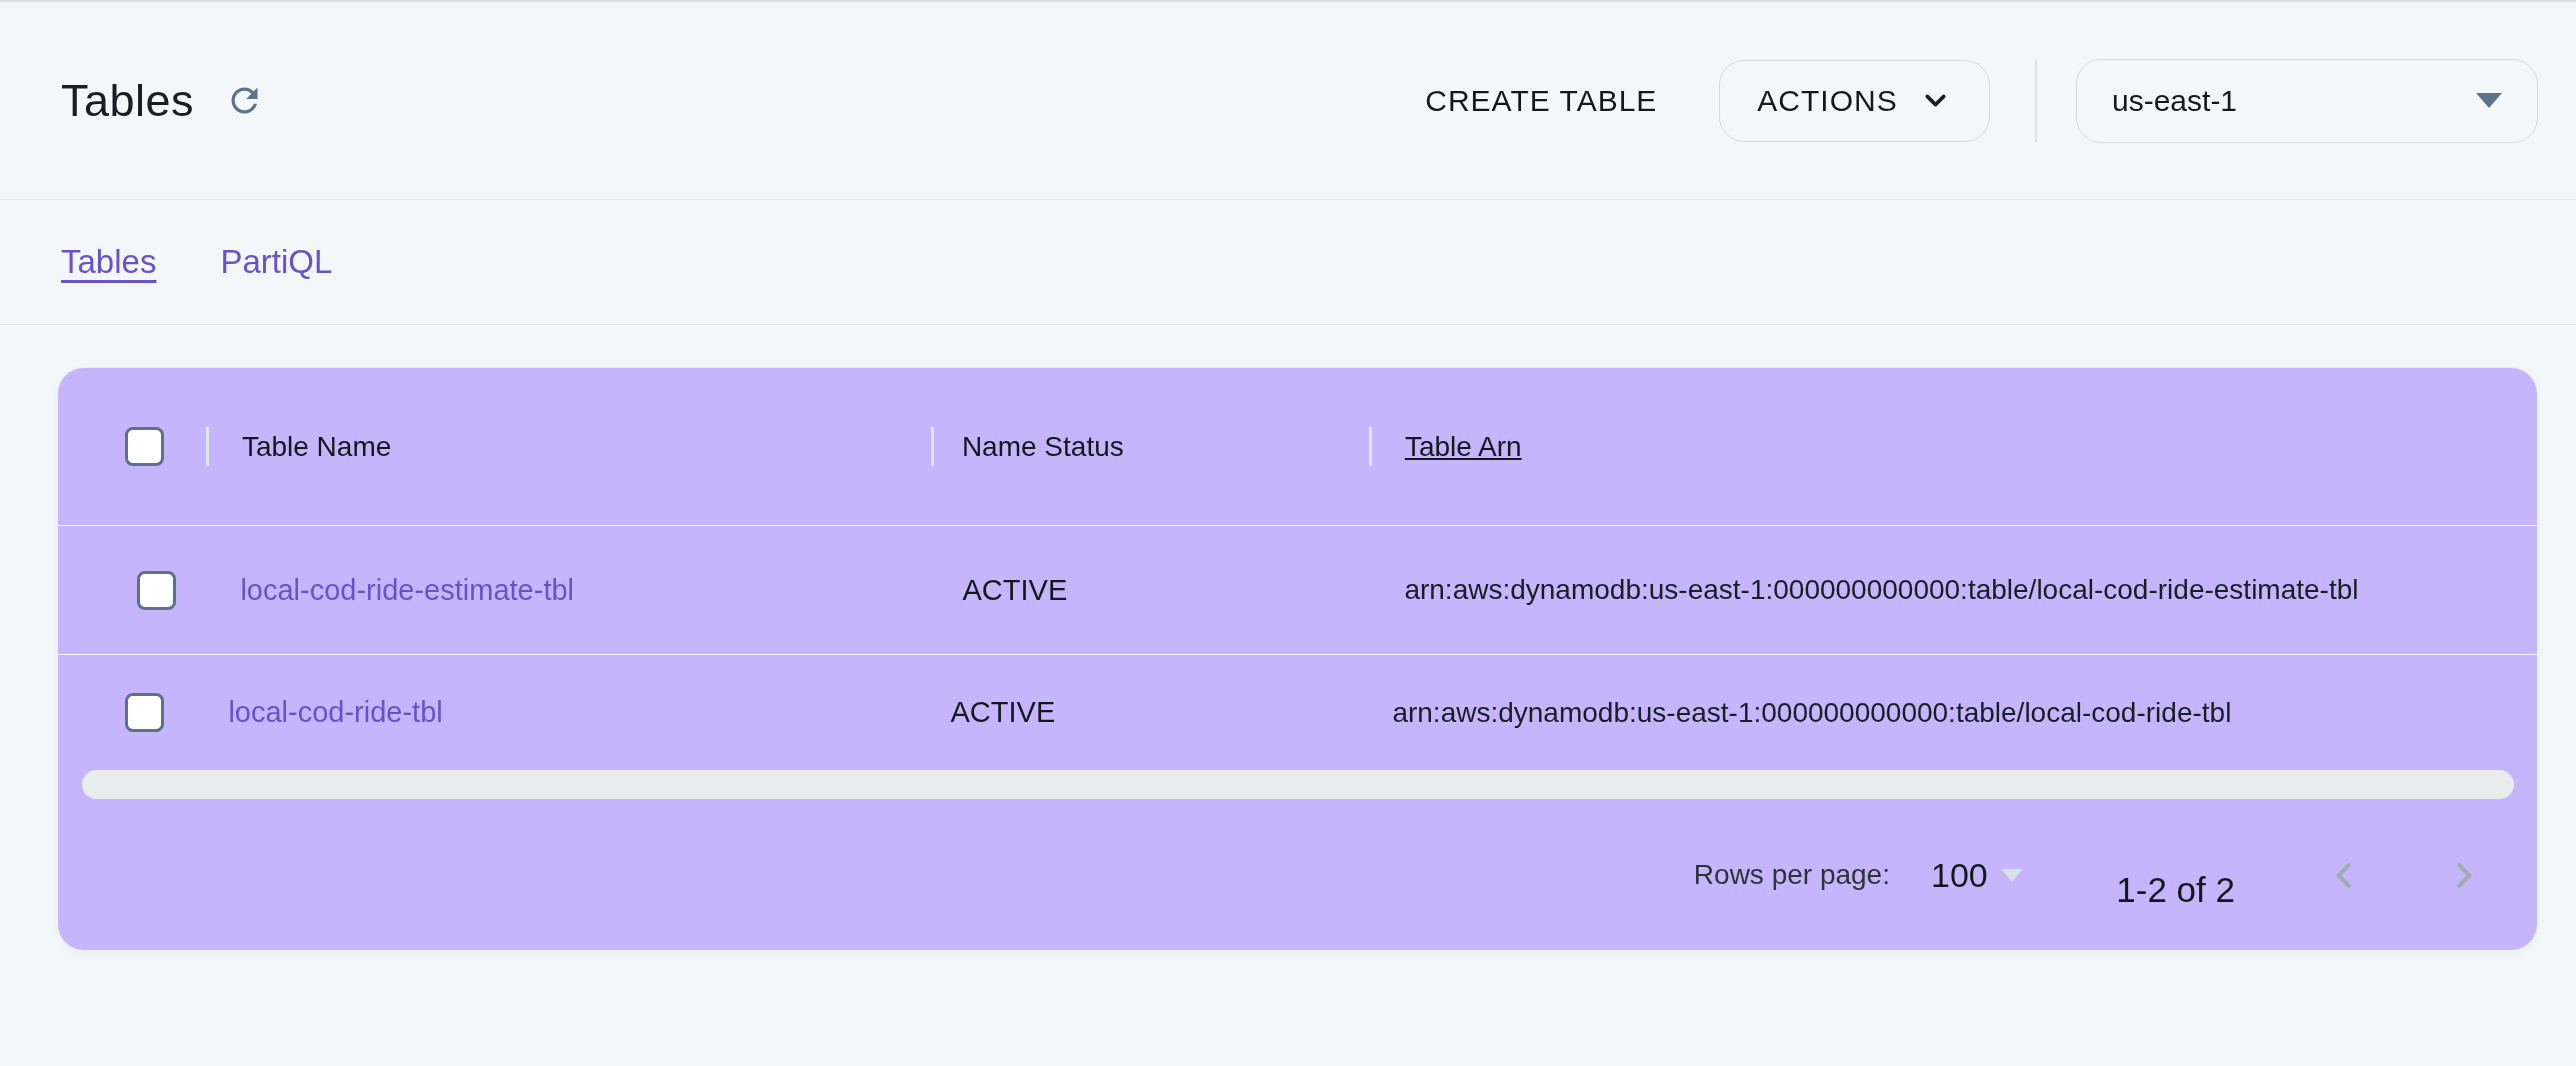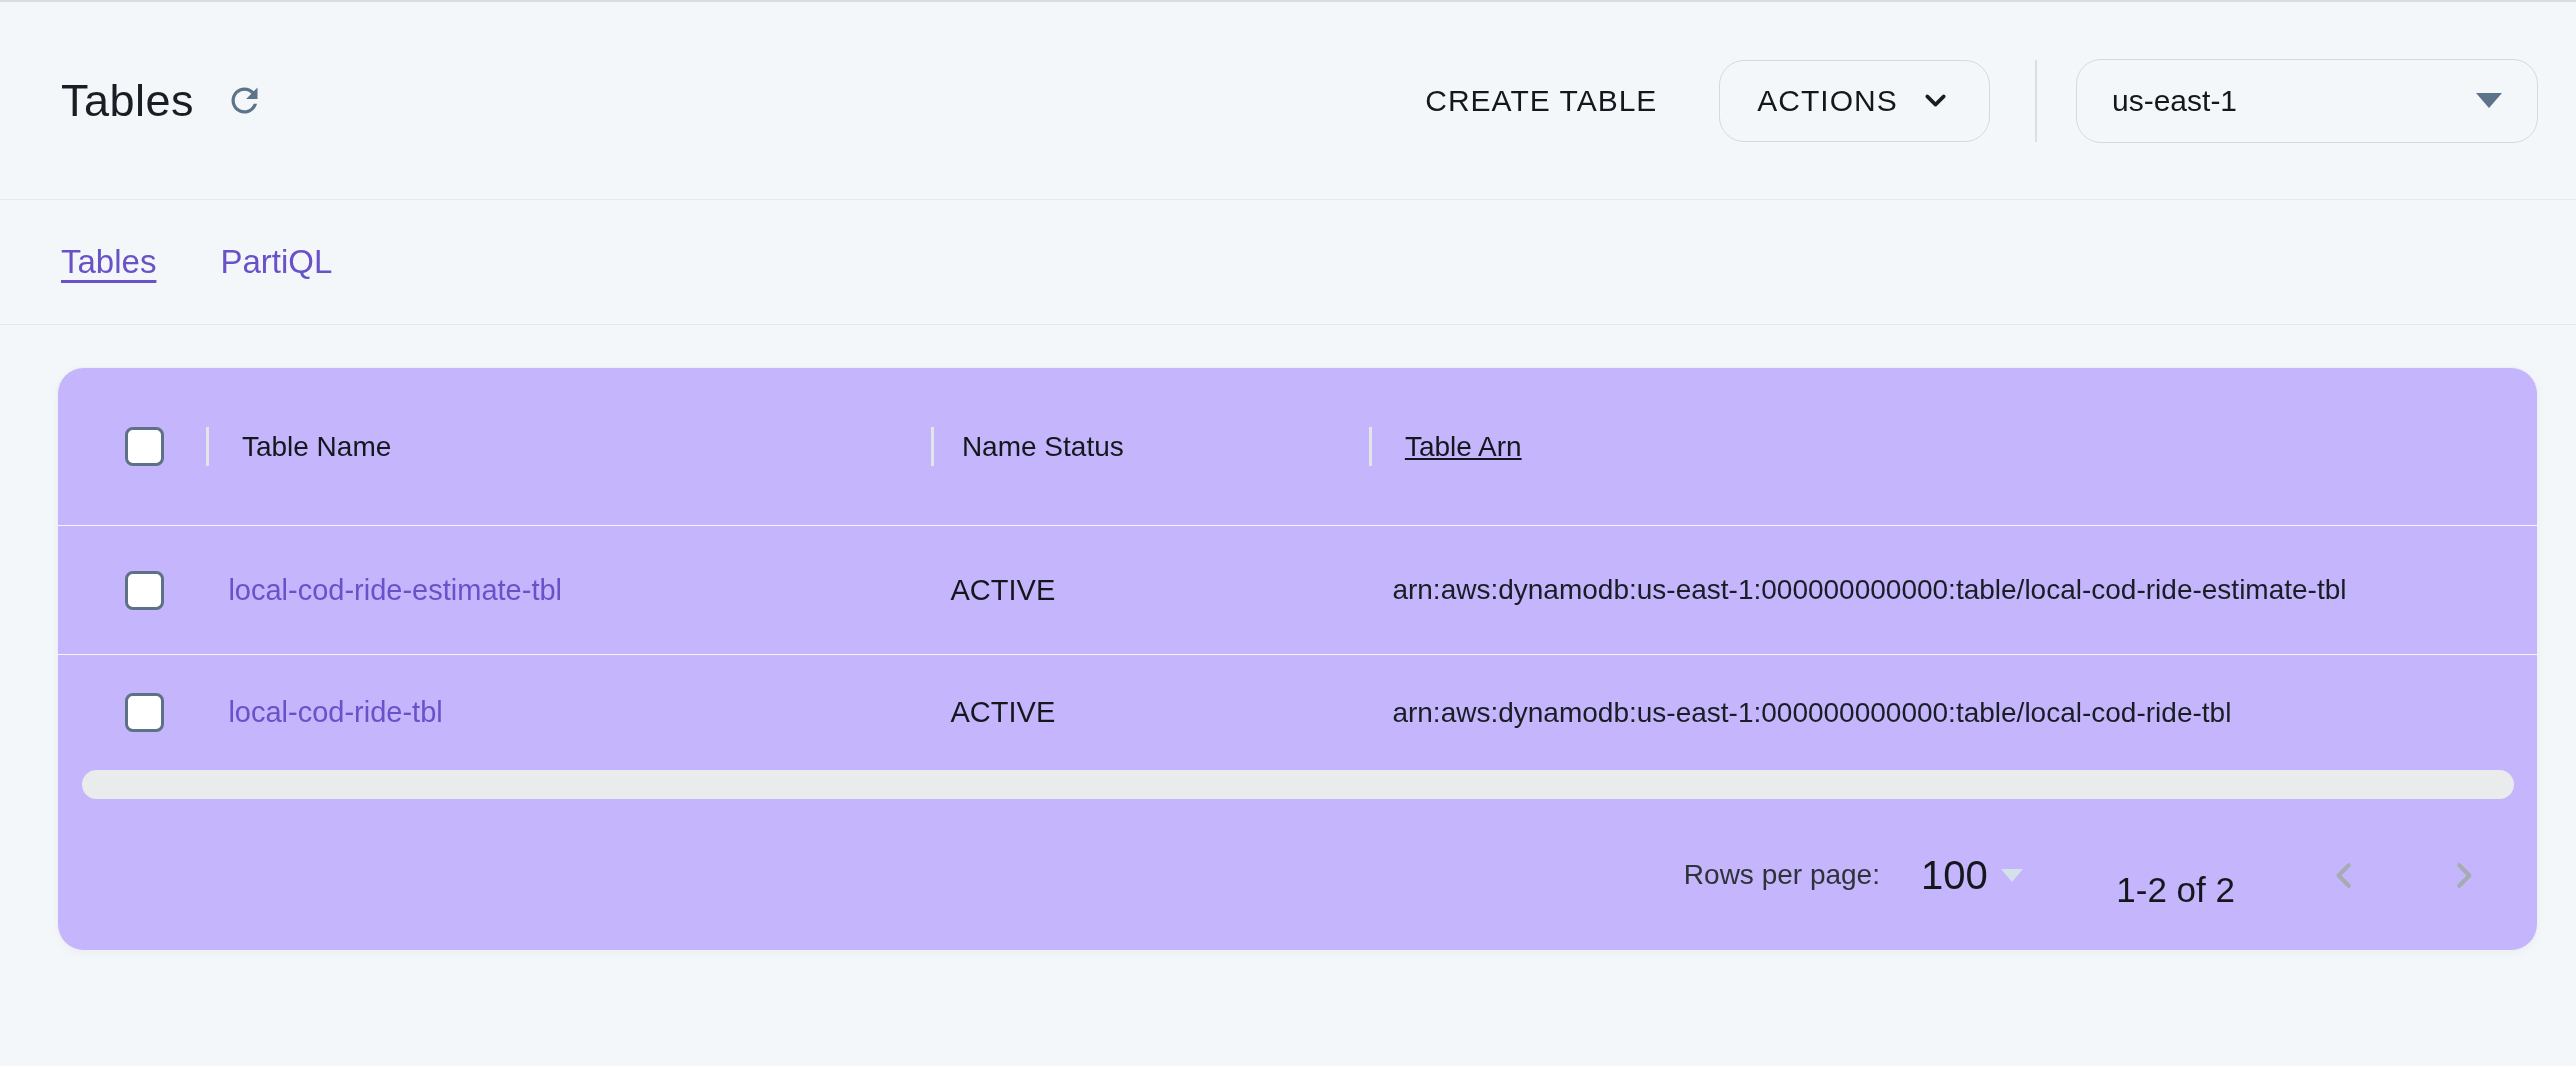--- a/index.html
+++ b/index.html
@@ -76,21 +76,21 @@
     border-radius:27px;
     box-shadow:0 2.9px 7.8px rgba(100,120,140,0.06);
     overflow:hidden;
   }
   .tgrid {
     display:grid;
     grid-template-columns:148px 725px 438px 1fr;
     align-items:center;
   }
   .thead { height:158px; border-bottom:1.9px solid #f3f5f6; }
-  .trow-a { height:129px; border-bottom:1.9px solid #f3f5f6; }
+  .trow-a { height:129px; border-bottom:1.9px solid #f3f5f6;padding-left:12px; }
   .trow-b { height:115px; }
   .cell-check { padding-left:67px; }
   .checkbox {
     width:39px; height:39px;
     border:3.9px solid #5d7286;
     border-radius:7.8px;
     background:#ffffff;
     cursor:pointer;
   }
   .hcell { display:flex; align-items:center; font-size:28px; color:#14181c; }
@@ -109,21 +109,21 @@
     background:#e9ebec;
     cursor:pointer;
   }
   
   .card-footer {
     height:152px;
     display:flex; align-items:center; justify-content:flex-end;
     padding-right:52px;
   }
   .rpp-label { font-size:28px; color:#2e3338; }
-  .rpp-value { margin-left:41px; font-size:40px; color:#14181c; background:none; border:none; font-family:inherit; cursor:pointer; display:flex; align-items:center; gap:13.6px;justify-content:space-between; }
+  .rpp-value { margin-left:41px; font-size:34px; color:#14181c; background:none; border:none; font-family:inherit; cursor:pointer; display:flex; align-items:center; gap:13.6px;justify-content:space-between; }
   .rpp-caret {
     width:0; height:0;
     border-left:11.7px solid transparent;
     border-right:11.7px solid transparent;
     border-top:13.6px solid #d2e1ea;
   }
   .range-label { margin-left:93px; font-size:35px; color:#14181c;margin-top:29px; }
   .pg-btn {
     background:none; border:none; cursor:pointer;
     margin-left:76px; width:43px; height:43px;

